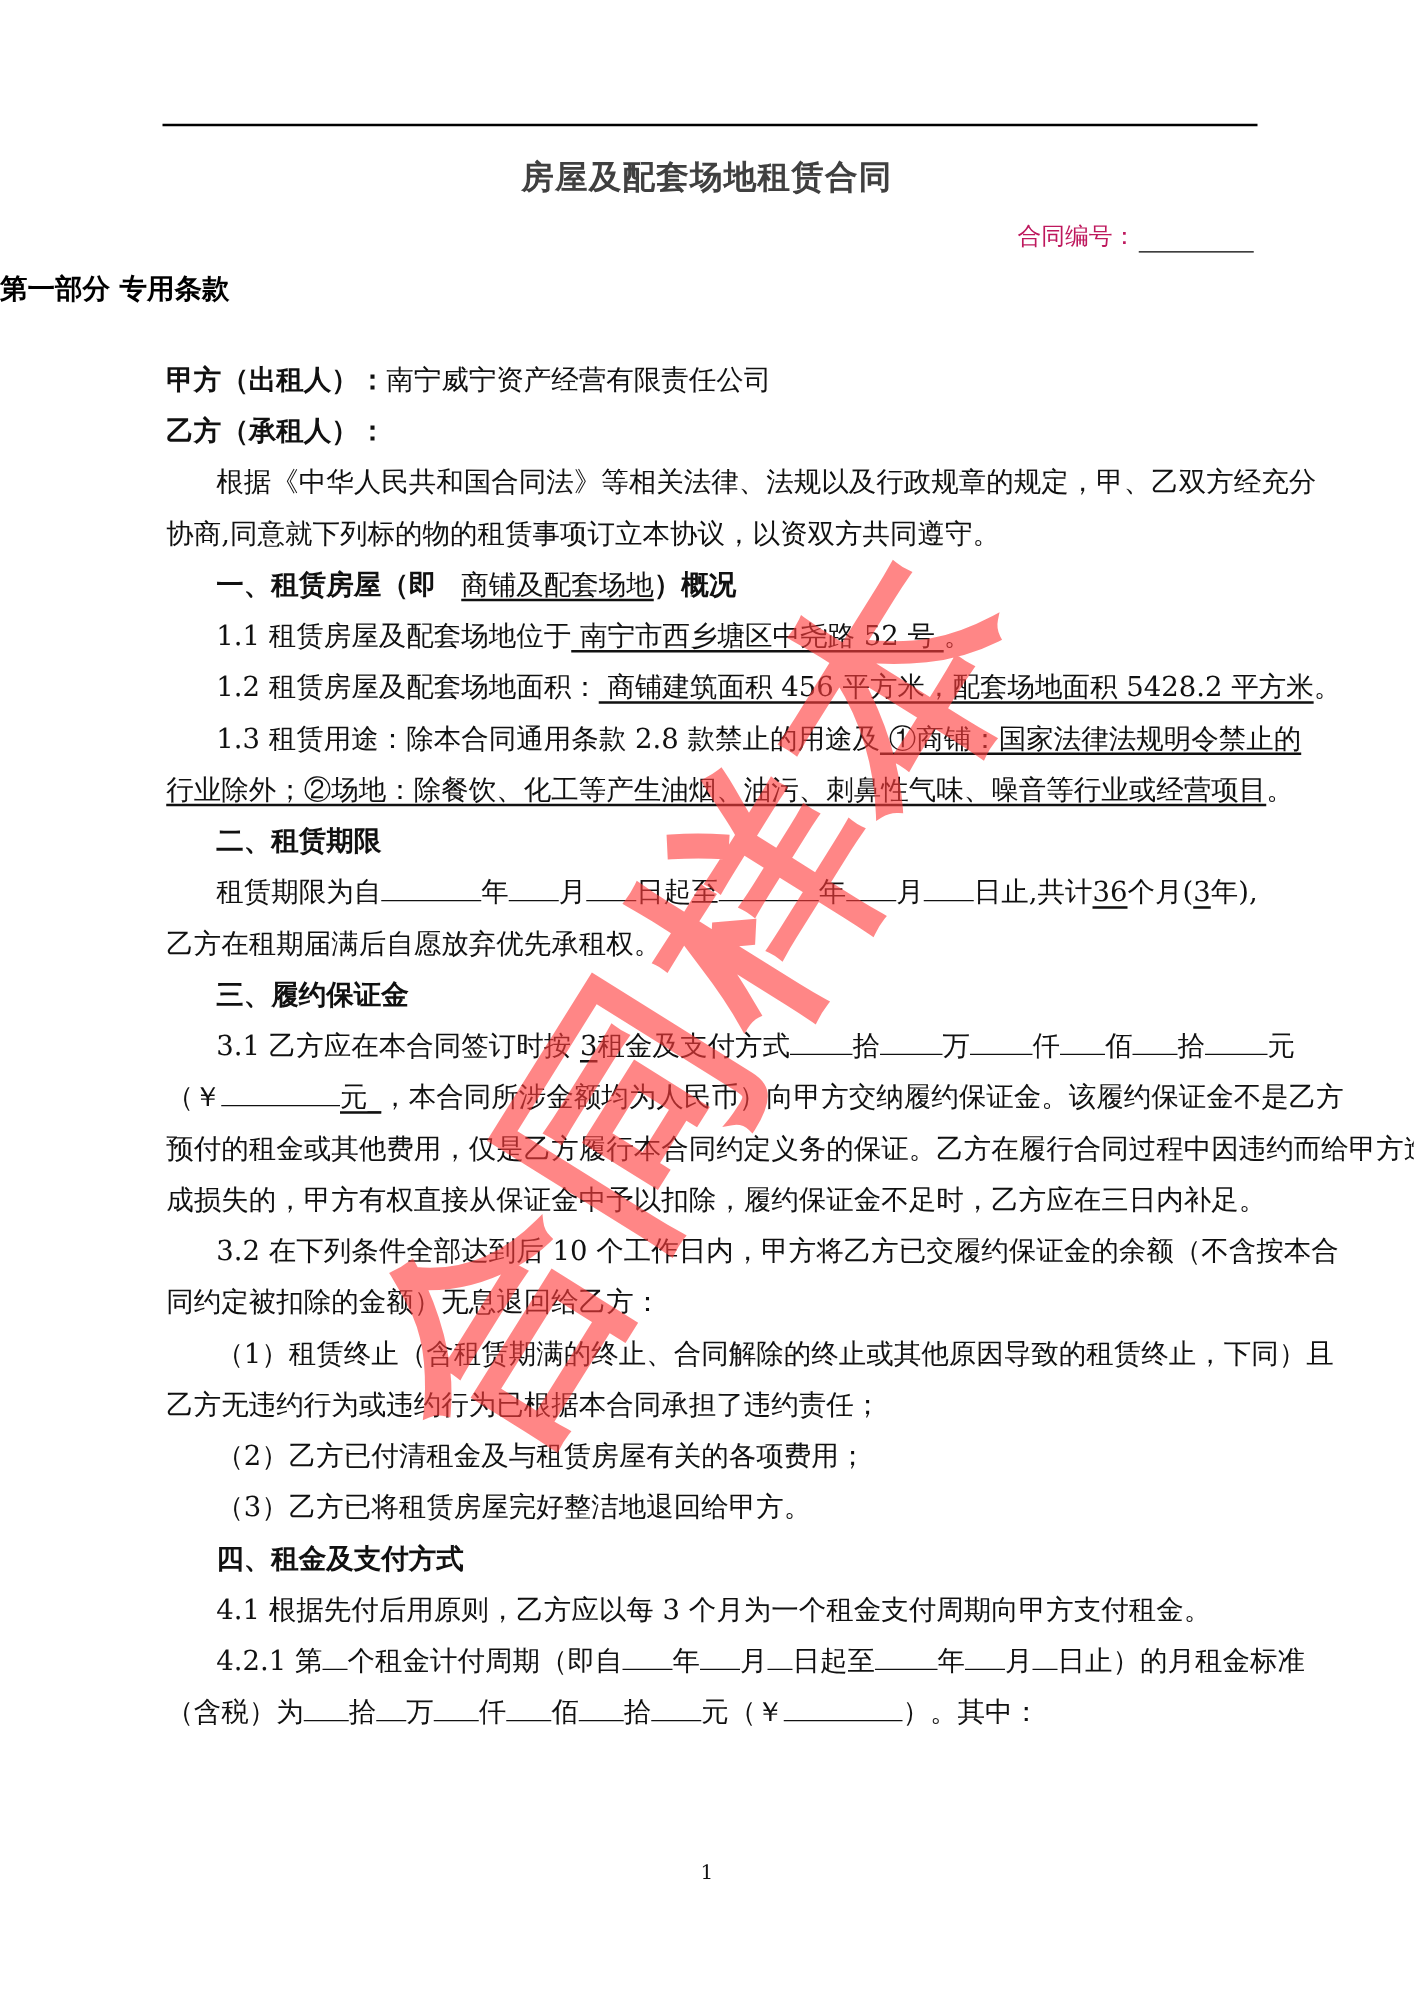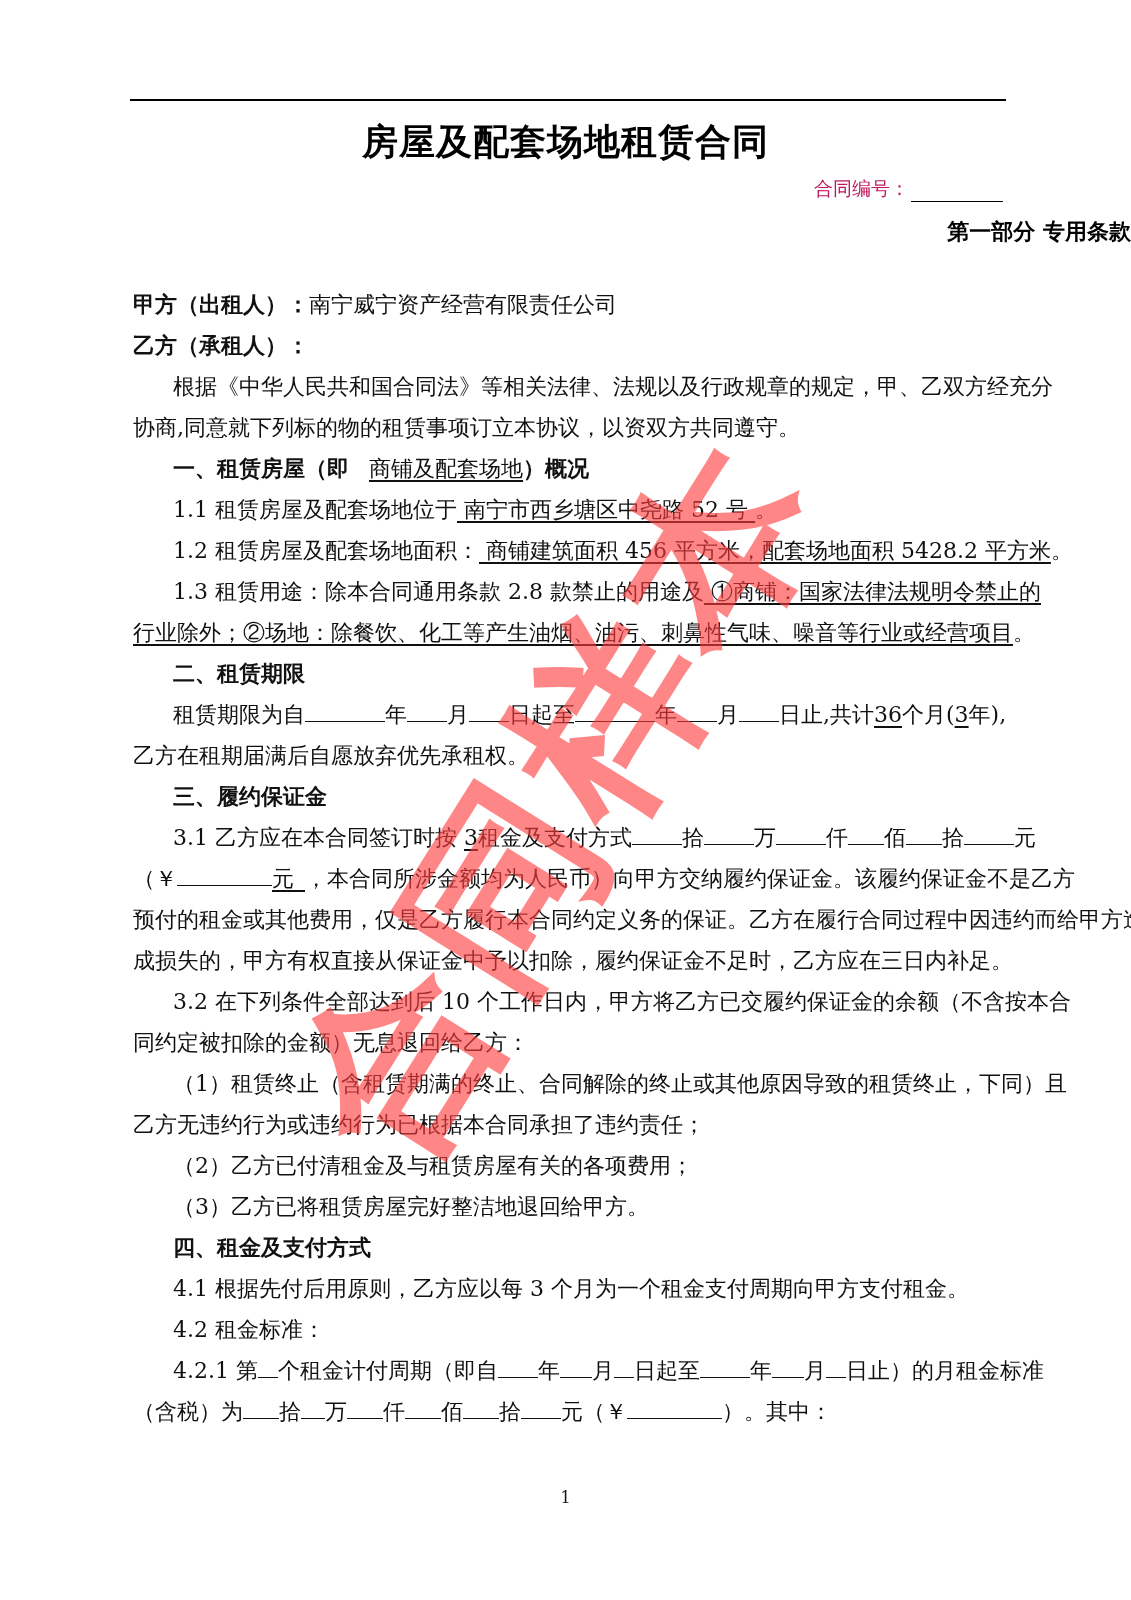--- a/index.html
+++ b/index.html
@@ -9,32 +9,32 @@
       background: #ffffff; color: #111;
       font-family: "DejaVu Serif", "Liberation Serif", serif;
     }
     .top-rule {
       position: absolute; left: 130px; top: 99px; width: 876px; height: 0;
       border-top: 2px solid #000;
     }
     .title {
       position: absolute; left: 0; top: 114px; width: 1131px; text-align: center;
       font-family: "DejaVu Sans", "Liberation Sans", sans-serif; font-weight: bold;
-      font-size: 36px; letter-spacing: 1px; color: #000000; line-height: 56px;
+      font-size: 26px; letter-spacing: 1px; color: #404040; line-height: 56px;
     }
     .contract-no {
       position: absolute; right: 128px; top: 176px;
       font-family: "DejaVu Sans", "Liberation Sans", sans-serif;
       font-size: 19px; color: #be185d; display: flex; align-items: flex-end;
     }
     .contract-no .blank {
       display: inline-block; width: 92px; border-bottom: 1.5px solid #000; height: 22px; margin-left: 2px;
     }
     .part-heading {
-      position: absolute; left: 0; top: 212px; width: 1131px; text-align: right;
+      position: absolute; left: 0; top: 212px; width: 1131px; text-align: left;
       font-family: "DejaVu Sans", "Liberation Sans", sans-serif; font-weight: bold;
       font-size: 22px; color: #000; line-height: 40px;
     }
     .body-text {
       position: absolute; left: 133px; top: 284px; width: 872px;
       font-size: 22px; line-height: 41px; color: #111;
     }
     .line { white-space: nowrap; height: 41px; }
     .indent { padding-left: 40px; }
     .bold { font-family: "DejaVu Sans", "Liberation Sans", sans-serif; font-weight: bold; }
@@ -111,21 +111,20 @@
     <div class="line">成损失的，甲方有权直接从保证金中予以扣除，履约保证金不足时，乙方应在三日内补足。</div>
     <div class="line indent">3.2  在下列条件全部达到后 10 个工作日内，甲方将乙方已交履约保证金的余额（不含按本合</div>
     <div class="line">同约定被扣除的金额）无息退回给乙方：</div>
     <div class="line indent">（1）租赁终止（含租赁期满的终止、合同解除的终止或其他原因导致的租赁终止，下同）且</div>
     <div class="line">乙方无违约行为或违约行为已根据本合同承担了违约责任；</div>
     <div class="line indent">（2）乙方已付清租金及与租赁房屋有关的各项费用；</div>
     <div class="line indent">（3）乙方已将租赁房屋完好整洁地退回给甲方。</div>
 
     <div class="line indent bold">四、租金及支付方式</div>
     <div class="line indent">4.1  根据先付后用原则，乙方应以每 3 个月为一个租金支付周期向甲方支付租金。</div>
-    <div class="line indent">4.2  租金标准：</div>
     <div class="line indent">
       <span>4.2.1  第</span><span class="blank w20"></span><span>个租金计付周期（即自</span><span class="blank w40"></span><span>年</span><span class="blank w32"></span><span>月</span><span class="blank w20"></span><span>日起至</span><span class="blank w50"></span><span>年</span><span class="blank w32"></span><span>月</span><span class="blank w20"></span><span>日止）的月租金标准</span>
     </div>
     <div class="line">
       <span>（含税）为</span><span class="blank w36"></span><span>拾</span><span class="blank w24"></span><span>万</span><span class="blank w36"></span><span>仟</span><span class="blank w36"></span><span>佰</span><span class="blank w36"></span><span>拾</span><span class="blank w40"></span><span>元（￥</span><span class="blank w95"></span><span>）。其中：</span>
     </div>
   </div>
 
   <div class="page-number">1</div>
 

